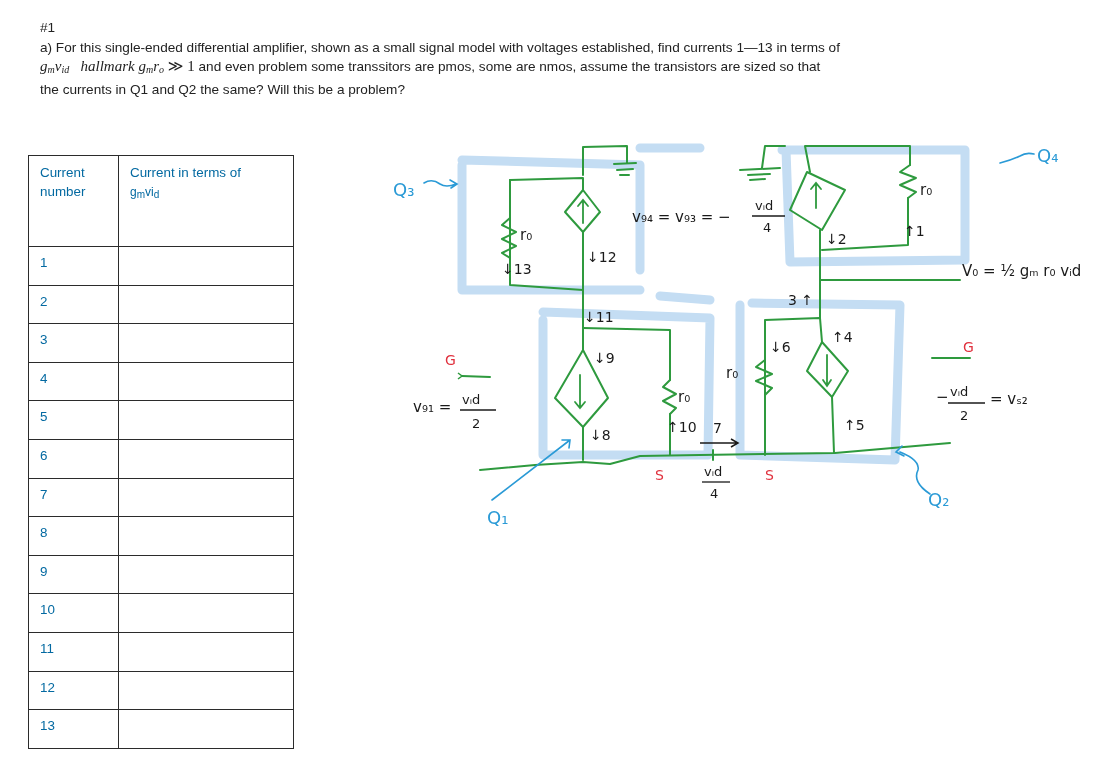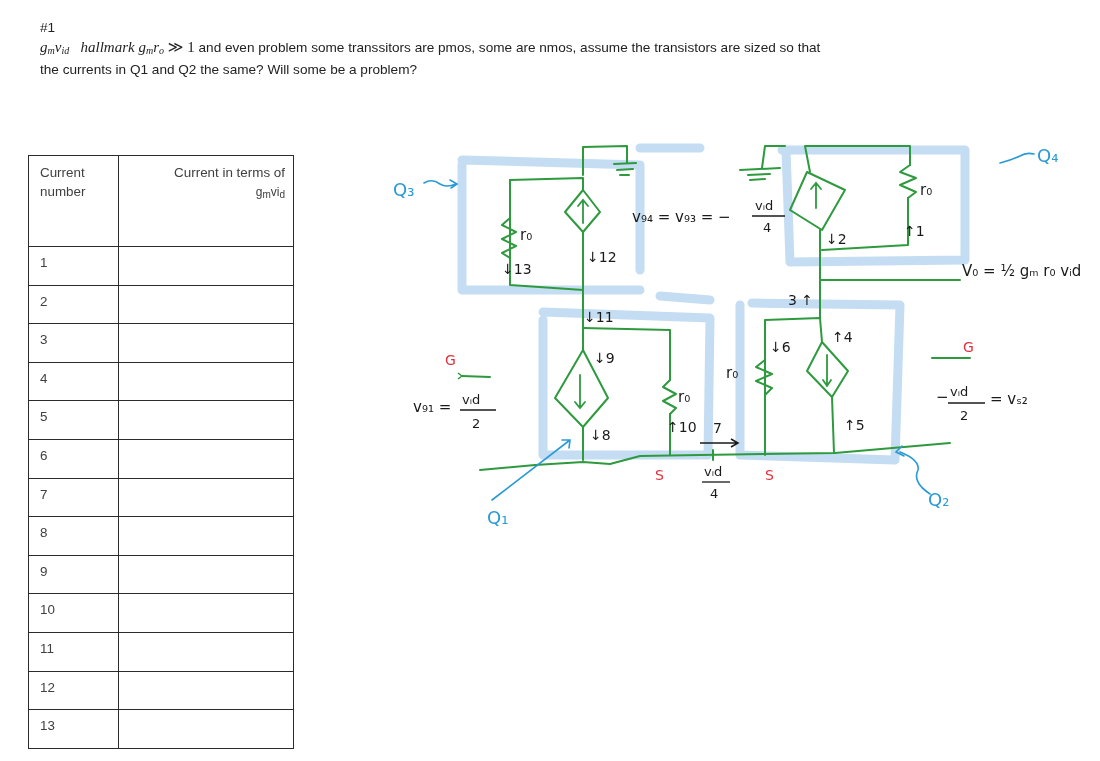--- a/index.html
+++ b/index.html
@@ -4,43 +4,44 @@
 <style>
   html, body { margin: 0; padding: 0; background: #ffffff; }
   body { width: 1100px; height: 761px; position: relative; overflow: hidden;
          font-family: "Liberation Sans", "DejaVu Sans", sans-serif; color: #222; }
   .q-text { position: absolute; left: 40px; top: 18px; width: 1060px;
             font-size: 13.6px; line-height: 19.5px; }
   .q-text .line { white-space: nowrap; }
   .math { font-family: "Liberation Serif", "DejaVu Serif", serif; font-style: italic; font-size: 15px; }
   .math-up { font-family: "Liberation Serif", "DejaVu Serif", serif; font-size: 15px; }
   table.answers { position: absolute; left: 28px; top: 155px; border-collapse: collapse;
-                  font-size: 13.4px; color: #404040; }
+                  font-size: 13.4px; color: #0369a1; }
   table.answers td { border: 1.6px solid #2b2b2b; vertical-align: top;
                      padding: 8px 8px 0 11px; box-sizing: border-box; }
   table.answers td.c1 { width: 90px; }
-  table.answers td.c2 { width: 175px; text-align: right; }
+  table.answers td.c2 { width: 175px; }
   table.answers tr.head td { height: 91px; line-height: 19px; padding-top: 7px; }
   table.answers tr.row td { height: 38.6px; }
   .sub { font-size: 10px; vertical-align: -2px; }
   .small { font-size: 12px; }
   svg.circuit { position: absolute; left: 0; top: 0; }
 </style>
 </head>
 <body>
 
 <div class="q-text">
   <div class="line">#1</div>
+  <div class="line">a) For this single-ended differential amplifier, shown as a small signal model with voltages established, find currents 1—13 in terms of</div>
   <div class="line">
     <span class="math"><span>g</span><sub class="sub">m</sub><span>v</span><sub class="sub">id</sub></span>
     &nbsp;&nbsp;<span class="math"><span>hallmark g</span><sub class="sub">m</sub><span>r</span><sub class="sub">o</sub></span>
     <span class="math-up">≫ 1</span>
     <span>and even problem some transsitors are pmos, some are nmos, assume the transistors are sized so that</span>
   </div>
-  <div class="line">the currents in Q1 and Q2 the same?  Will some be a problem?</div>
+  <div class="line">the currents in Q1 and Q2 the same?  Will this be a problem?</div>
 </div>
 
 <table class="answers">
   <tbody>
       <tr class="head">
     <td class="c1">Current number</td>
     <td class="c2">
       <span>Current in terms of</span><br>
       <span class="small"><span>g</span><sub class="sub">m</sub><span>vi</span><sub class="sub">d</sub></span>
     </td>

